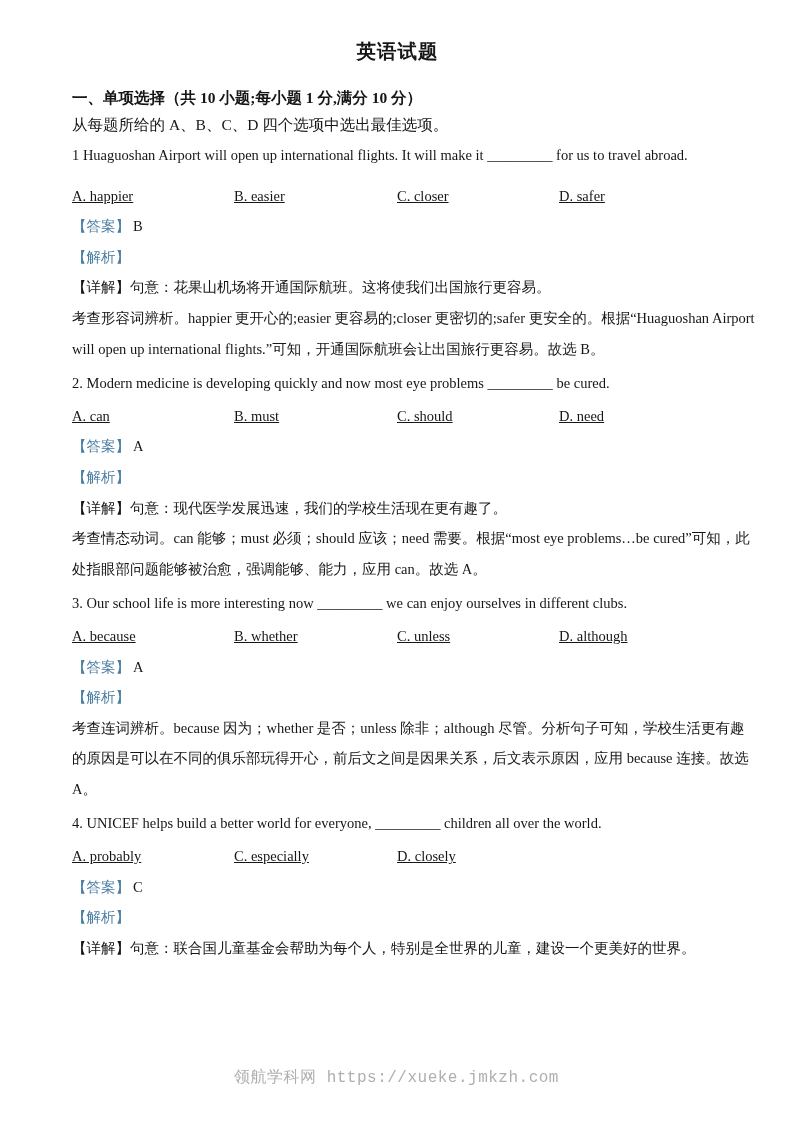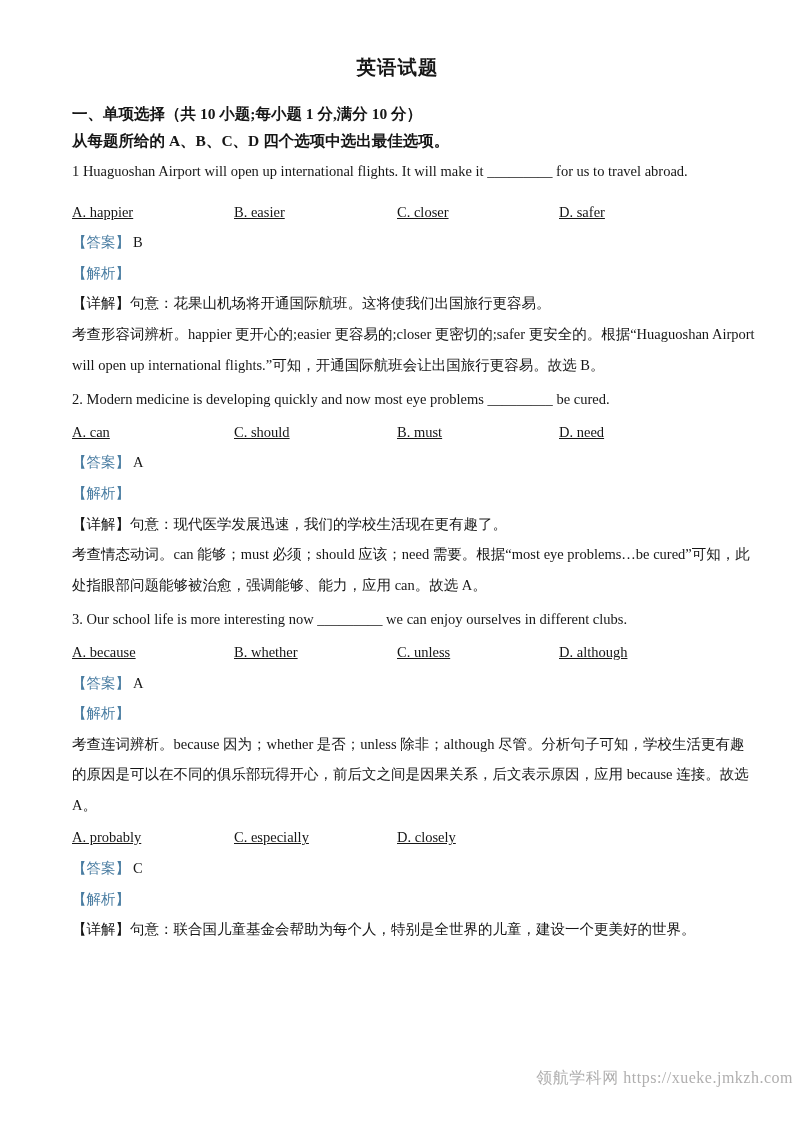--- a/index.html
+++ b/index.html
@@ -6,40 +6,40 @@
   body {
     width: 793px; height: 1122px;
     font-family: "Liberation Serif", "DejaVu Serif", serif;
     color: #161616;
     overflow: hidden;
   }
   .page {
     position: relative;
     box-sizing: border-box;
     width: 793px; height: 1122px;
-    padding: 51px 70px 0 72px;
+    padding: 35px 70px 0 72px;
   }
   .title {
     margin: 0;
     font-size: 19.5px;
     font-weight: bold;
     text-align: center;
     line-height: 33px;
     letter-spacing: 1px;
   }
   .h1 {
     margin-top: 16px;
     font-size: 15.5px;
     font-weight: bold;
     line-height: 27px;
     white-space: nowrap;
   }
   .h2 {
     font-size: 15.5px;
-    font-weight: bold;
+    font-weight: normal;
     line-height: 27px;
     white-space: nowrap;
   }
   .line {
     font-size: 14.5px;
     line-height: 30.6px;
     white-space: nowrap;
   }
   .q .stem { margin-top: 4px; }
   .q1 .stem { margin-top: 2px; }
@@ -49,22 +49,22 @@
     margin-top: 2px;
     text-decoration: underline;
   }
   .q1 .options { margin-top: 10px; }
   .blue { color: var(--label_blue, #4a7da2); }
   .answer-value { margin-left: 3px; }
   .footer {
     position: absolute;
     left: 0; right: 0;
     top: 1066px;
-    text-align: right;
-    font-family: Liberation Serif, serif;
+    text-align: center;
+    font-family: Liberation Mono, monospace;
     font-size: 16px;
     line-height: 24px;
     color: var(--footer_gray, #b0afaf);
     letter-spacing: 0.5px;
   }
 </style>
 </head>
 <body>
 
 <div class="page">
@@ -90,22 +90,22 @@
     </div>
     <div class="line">【详解】句意：花果山机场将开通国际航班。这将使我们出国旅行更容易。</div>
     <div class="line">考查形容词辨析。happier 更开心的;easier 更容易的;closer 更密切的;safer 更安全的。根据“Huaguoshan Airport</div>
     <div class="line">will open up international flights.”可知，开通国际航班会让出国旅行更容易。故选 B。</div>
   </section>
 
   <section class="q q2">
     <div class="line stem">2. Modern medicine is developing quickly and now most eye problems _________ be cured.</div>
     <div class="line options">
       <span>A. can</span>
+      <span>B. must</span>
       <span>C. should</span>
-      <span>B. must</span>
       <span>D. need</span>
     </div>
     <div class="line">
       <span class="blue">【答案】</span><span class="answer-value">A</span>
     </div>
     <div class="line">
       <span class="blue">【解析】</span>
     </div>
     <div class="line">【详解】句意：现代医学发展迅速，我们的学校生活现在更有趣了。</div>
     <div class="line">考查情态动词。can 能够；must 必须；should 应该；need 需要。根据“most eye problems…be cured”可知，此</div>
@@ -125,20 +125,21 @@
     </div>
     <div class="line">
       <span class="blue">【解析】</span>
     </div>
     <div class="line">考查连词辨析。because 因为；whether 是否；unless 除非；although 尽管。分析句子可知，学校生活更有趣</div>
     <div class="line">的原因是可以在不同的俱乐部玩得开心，前后文之间是因果关系，后文表示原因，应用 because 连接。故选</div>
     <div class="line">A。</div>
   </section>
 
   <section class="q q4">
+    <div class="line stem">4. UNICEF helps build a better world for everyone, _________ children all over the world.</div>
     <div class="line options">
       <span>A. probably</span>
       <span>C. especially</span>
       <span>D. closely</span>
     </div>
     <div class="line">
       <span class="blue">【答案】</span><span class="answer-value">C</span>
     </div>
     <div class="line">
       <span class="blue">【解析】</span>

